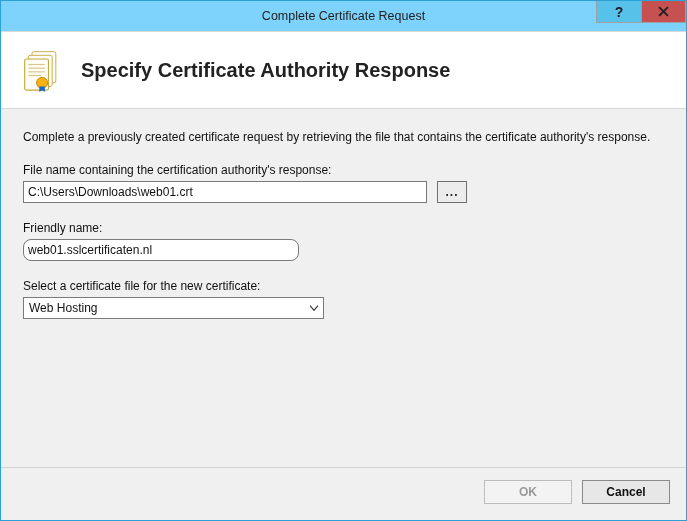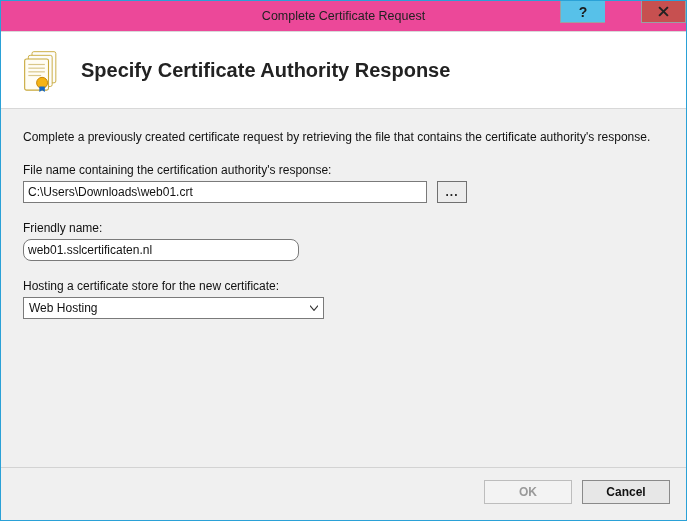--- a/index.html
+++ b/index.html
@@ -15,28 +15,27 @@
     box-sizing: border-box;
     border: 1px solid #2aa1d7;
     background: #f0f0f0;
     position: relative;
     display: flex;
     flex-direction: column;
   }
   
   .titlebar {
     height: 30px;
-    background: #ec4899;
+    background: #7dd3fc;
     border-bottom: 1px solid #d9d9d9;
     display: flex;
     align-items: stretch;
     justify-content: flex-end;
     position: relative;
     flex: 0 0 auto;
-    gap: 36px;
   }
   .titlebar .title {
     position: absolute;
     left: 0; right: 0;
     text-align: center;
     line-height: 30px;
     font-size: 12.5px;
     color: #222;
     pointer-events: none;
   }
@@ -236,21 +235,21 @@
     <div class="row">
       <input class="text" type="text" value="C:\Users\Downloads\web01.crt" style="">
       <div class="browse-btn">...</div>
     </div>
 
     <div class="label">Friendly name:</div>
     <div class="row">
       <input class="text friendly" type="text" value="web01.sslcertificaten.nl" style="">
     </div>
 
-    <div class="label">Hosting a certificate store for the new certificate:</div>
+    <div class="label">Select a certificate file for the new certificate:</div>
     <div class="row">
       <div class="select-wrap">
         <div class="select-display">Web Hosting</div>
         <div class="select-arrow">
           <svg viewBox="0 0 10 6">
               <path d="M0 0 L5 6 L10 0" fill="none" stroke="#333" stroke-width="1.4"></path>
             </svg>
         </div>
       </div>
     </div>

